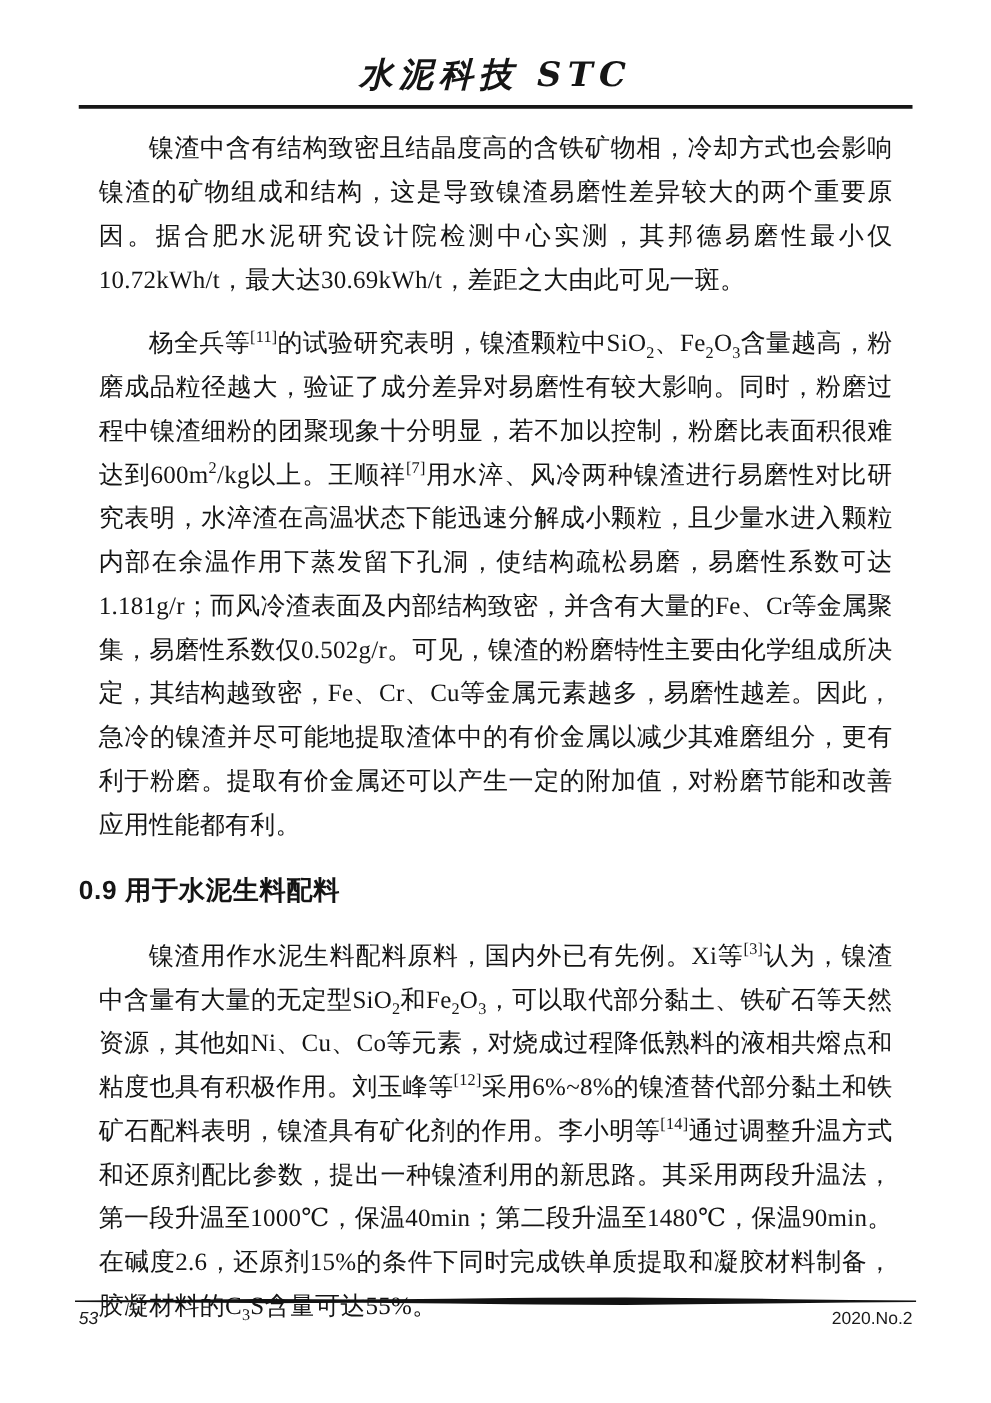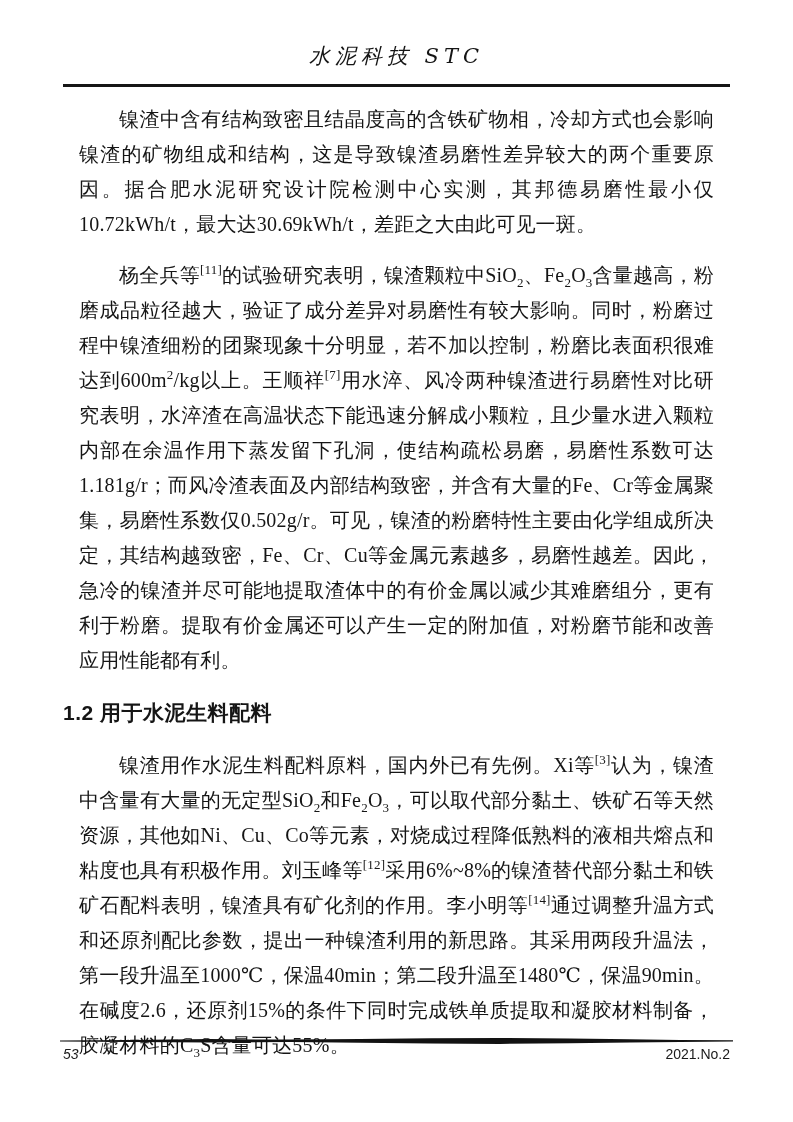--- a/index.html
+++ b/index.html
@@ -19,22 +19,22 @@
   .header {
     position: absolute;
     top: 42px;
     left: 63px;
     width: 667px;
     text-align: center;
   }
   .journal-title {
     font-family: "DejaVu Serif", "Liberation Serif", serif;
     font-style: italic;
-    font-weight: 400;
-    font-size: 21px;
+    font-weight: 700;
+    font-size: 27px;
     letter-spacing: 5px;
     white-space: nowrap;
   }
   .header-rule {
     position: absolute;
     top: 84px;
     left: 63px;
     width: 667px;
     height: 3px;
     background: #161616;
@@ -106,28 +106,28 @@
 
   <div class="header">
     <div class="journal-title">水泥科技 STC</div>
   </div>
 
   <div class="header-rule"></div>
 
   <div class="content">
     <p class="body-para"><span>镍渣中含有结构致密且结晶度高的含铁矿物相，冷却方式也会影响镍渣的矿物组成和结构，这是导致镍渣易磨性差异较大的两个重要原因。据合肥水泥研究设计院检测中心实测，其邦德易磨性最小仅10.72kWh/t，最大达30.69kWh/t，差距之大由此可见一斑。</span></p>
     <p class="body-para"><span>杨全兵等</span><sup>[11]</sup><span>的试验研究表明，镍渣颗粒中SiO</span><sub>2</sub><span>、Fe</span><sub>2</sub><span>O</span><sub>3</sub><span>含量越高，粉磨成品粒径越大，验证了成分差异对易磨性有较大影响。同时，粉磨过程中镍渣细粉的团聚现象十分明显，若不加以控制，粉磨比表面积很难达到600m</span><sup>2</sup><span>/kg以上。王顺祥</span><sup>[7]</sup><span>用水淬、风冷两种镍渣进行易磨性对比研究表明，水淬渣在高温状态下能迅速分解成小颗粒，且少量水进入颗粒内部在余温作用下蒸发留下孔洞，使结构疏松易磨，易磨性系数可达1.181g/r；而风冷渣表面及内部结构致密，并含有大量的Fe、Cr等金属聚集，易磨性系数仅0.502g/r。可见，镍渣的粉磨特性主要由化学组成所决定，其结构越致密，Fe、Cr、Cu等金属元素越多，易磨性越差。因此，急冷的镍渣并尽可能地提取渣体中的有价金属以减少其难磨组分，更有利于粉磨。提取有价金属还可以产生一定的附加值，对粉磨节能和改善应用性能都有利。</span></p>
-    <h2 class="section-heading"><span>1.2 用于水泥生料配料</span></h2>
+    <h2 class="section-heading"><span>0.9 用于水泥生料配料</span></h2>
     <p class="body-para"><span>镍渣用作水泥生料配料原料，国内外已有先例。Xi等</span><sup>[3]</sup><span>认为，镍渣中含量有大量的无定型SiO</span><sub>2</sub><span>和Fe</span><sub>2</sub><span>O</span><sub>3</sub><span>，可以取代部分黏土、铁矿石等天然资源，其他如Ni、Cu、Co等元素，对烧成过程降低熟料的液相共熔点和粘度也具有积极作用。刘玉峰等</span><sup>[12]</sup><span>采用6%~8%的镍渣替代部分黏土和铁矿石配料表明，镍渣具有矿化剂的作用。李小明等</span><sup>[14]</sup><span>通过调整升温方式和还原剂配比参数，提出一种镍渣利用的新思路。其采用两段升温法，第一段升温至1000℃，保温40min；第二段升温至1480℃，保温90min。在碱度2.6，还原剂15%的条件下同时完成铁单质提取和凝胶材料制备，胶凝材料的C</span><sub>3</sub><span>S含量可达55%。</span></p>
   </div>
 
   <svg class="footer-rule" viewBox="0 0 673 10" preserveAspectRatio="none" aria-hidden="true">
     <polygon fill="#121212" points="
       0,4.4 70,3.9 150,3.1 230,3.6 300,2.9 370,2.2 440,2.0 510,2.6 570,3.3 620,3.9 673,4.3
       673,5.6 620,6.0 570,6.6 510,7.2 440,7.9 370,7.6 300,6.8 230,6.1 150,6.5 70,5.9 0,5.5"></polygon>
   </svg>
 
   <div class="footer">
     <span class="page-number">53</span>
-    <span class="issue">2021.No.2</span>
+    <span class="issue">2020.No.2</span>
   </div>
 
 </div>
 
 </body></html>

